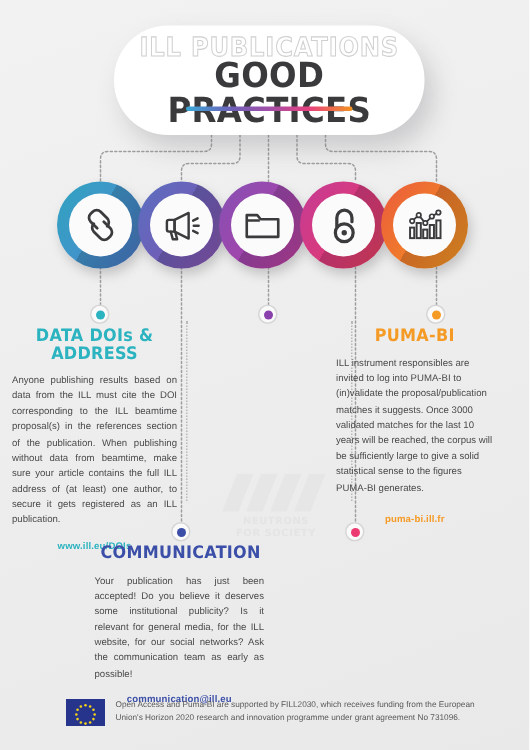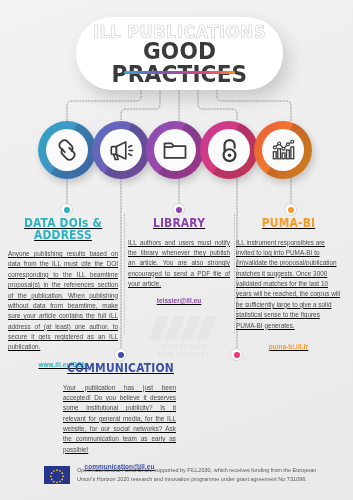--- a/index.html
+++ b/index.html
@@ -103,21 +103,21 @@
   .dot i { display:block; width:6px; height:6px; border-radius:50%; }
 
   
   .divider {
     position: absolute;
     width: 0; border-left: 1px dotted #b9b9b9;
     z-index: 2;
   }
 
   
-  .section { position: absolute; z-index: 3; text-decoration: underline; }
+  .section { position: absolute; z-index: 3; }
   .sec-head {
     text-align: center;
     font-family: "DejaVu Sans", sans-serif;
     font-weight: 900;
     font-size: 11.5px;
     letter-spacing: 0.2px;
     line-height: 1;
     transform: scaleX(0.93);
   }
   .sec-body {
@@ -315,27 +315,22 @@
       <div>FOR SOCIETY</div>
     </div>
   </div>
 
   <div class="section" style="left:8px; top:218px; width:110px;">
     <div class="sec-head" style="color:#2bb3c0">DATA DOIs &amp; ADDRESS</div>
     <div class="sec-body">Anyone publishing results based on data from the ILL must cite the DOI corresponding to the ILL beamtime proposal(s) in the references section of the publication. When publishing without data from beamtime, make sure your article contains the full ILL address of (at least) one author, to secure it gets registered as an ILL publication.</div>
     <div class="sec-link" style="color:#2bb3c0">www.ill.eu/DOIs</div>
   </div>
 
-  <div class="section" style="left:128px; top:218px; width:102px;">
-    <div class="sec-head" style="color:#8b41ad">LIBRARY</div>
-    <div class="sec-body">ILL authors and users must notify the library whenever they publish an article. You are also strongly encouraged to send a PDF file of your article.</div>
-    <div class="sec-link" style="color:#8b41ad">teissier@ill.eu</div>
-  </div>
-
-  <div class="section" style="left:236px; top:218px; width:105px;">
+
+  <div class="section" style="left:224px; top:218px; width:105px;">
     <div class="sec-head" style="color:#f59a24">PUMA-BI</div>
     <div class="sec-body" style="text-align:left">ILL instrument responsibles are invited to log into PUMA-BI to (in)validate the proposal/publication matches it suggests. Once 3000 validated matches for the last 10 years will be reached, the corpus will be sufficiently large to give a solid statistical sense to the figures PUMA-BI generates.</div>
     <div class="sec-link" style="color:#f59a24; margin-top:12px;">puma-bi.ill.fr</div>
   </div>
 
   <div class="section" style="left:63px; top:363px; width:113px;">
     <div class="sec-head" style="color:#3b4fa8">COMMUNICATION</div>
     <div class="sec-body">Your publication has just been accepted! Do you believe it deserves some institutional publicity? Is it relevant for general media, for the ILL website, for our social networks? Ask the communication team as early as possible!</div>
     <div class="sec-link" style="color:#3b4fa8">communication@ill.eu</div>
   </div>

